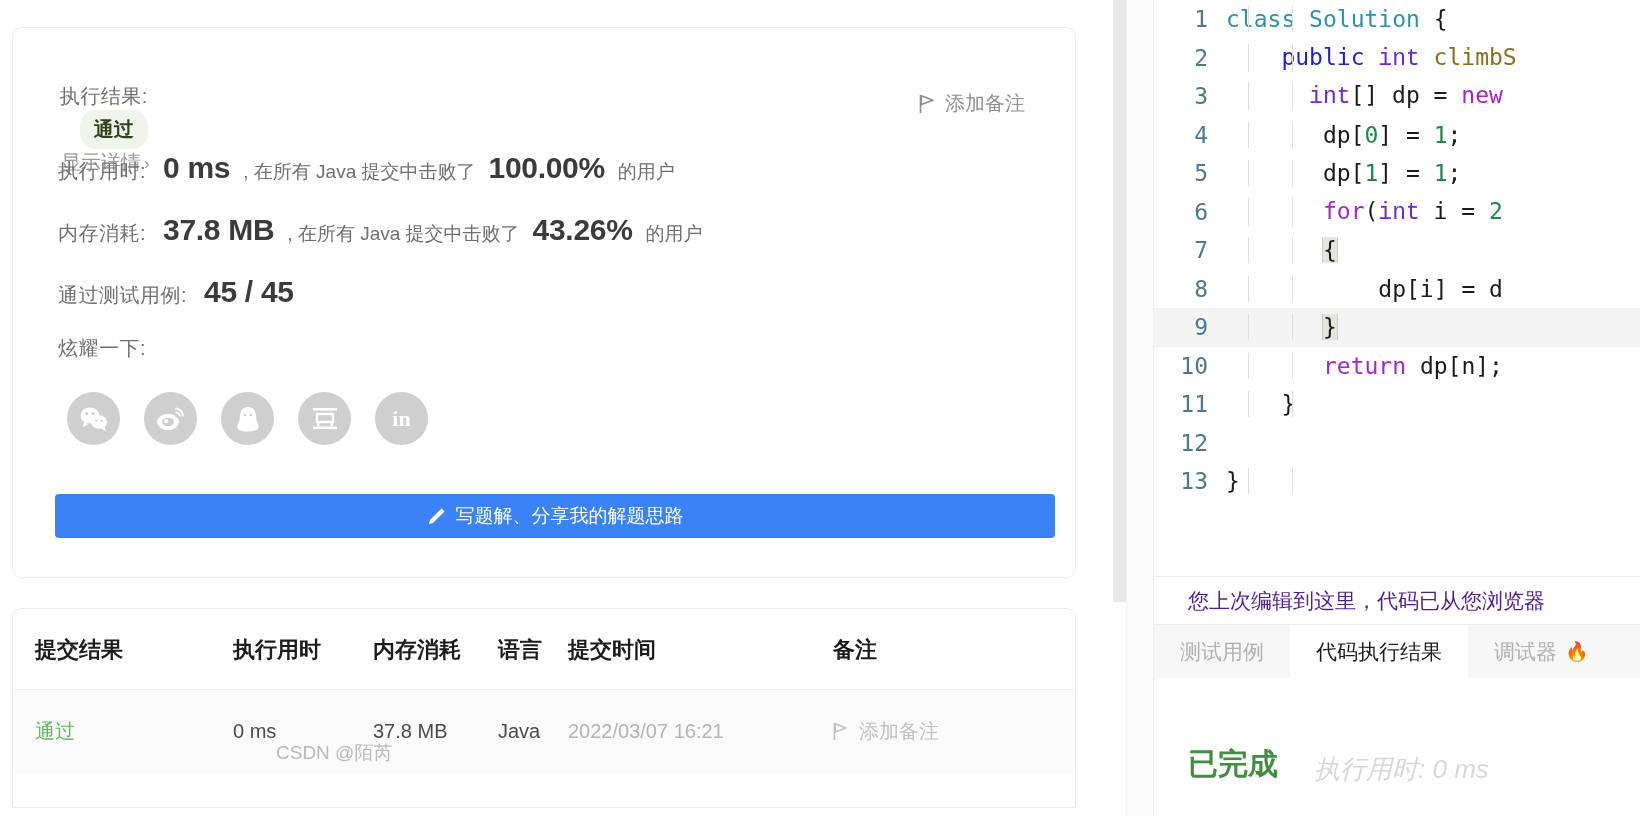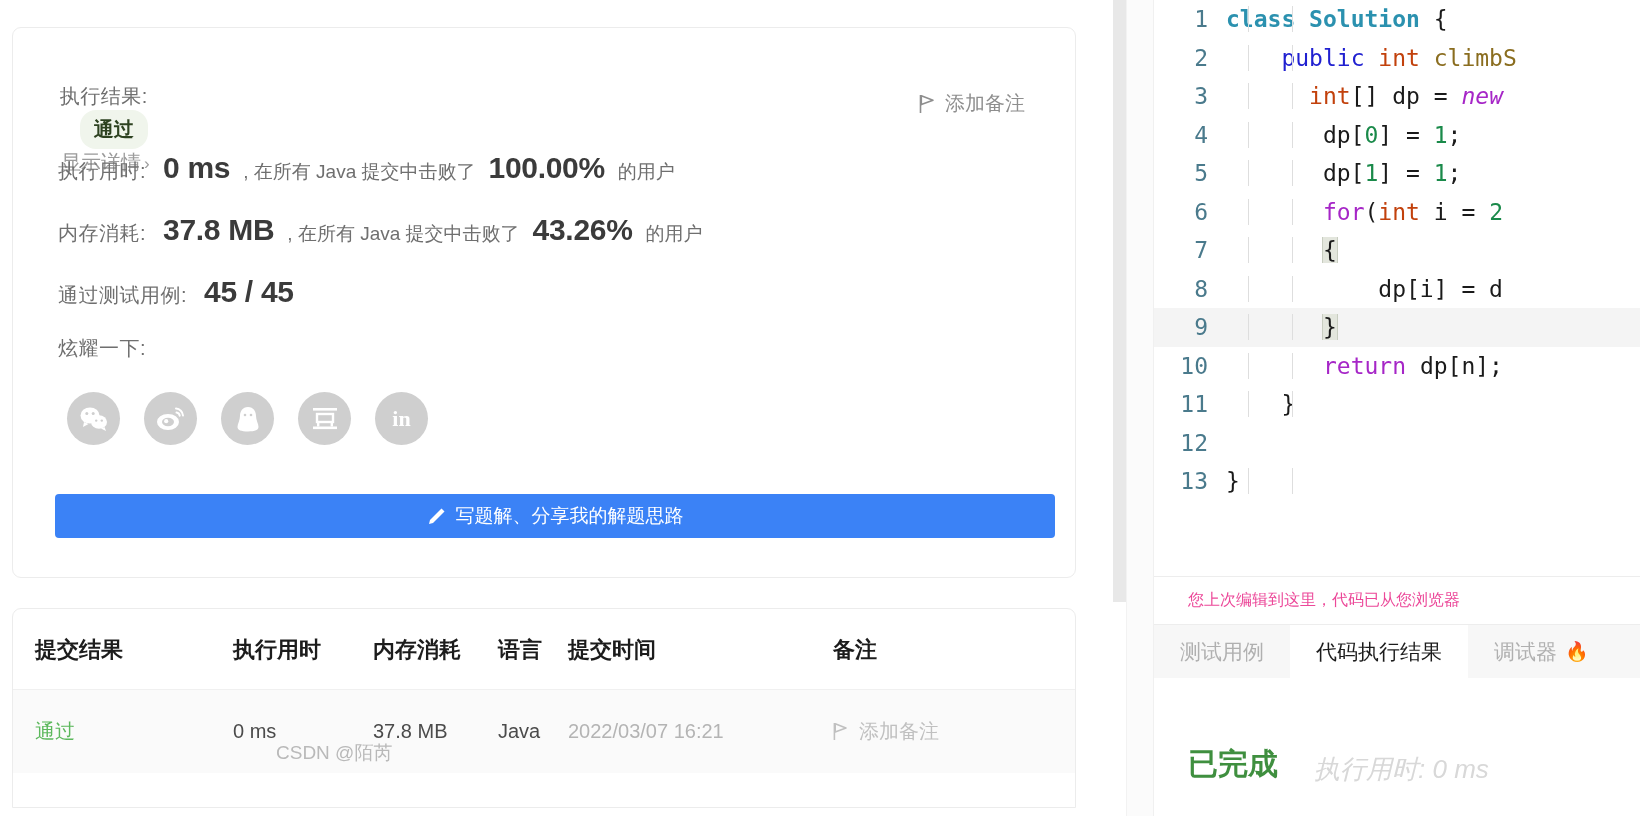--- a/index.html
+++ b/index.html
@@ -157,40 +157,40 @@
     display: flex; align-items: center; height: 38.5px;
     font-family: "DejaVu Sans Mono", "Liberation Mono", monospace;
     font-size: 23px; white-space: pre;
   }
   .code-line.hl { background: #f4f4f4; }
   .ln {
     width: 72px; text-align: right; padding-right: 18px;
     color: #4a7a8c; font-size: 23px; flex: 0 0 auto;
   }
   .code-txt { position: relative; flex: 1 1 auto; overflow: hidden; }
-  .kw-class { color: #2b91af; font-weight: bold; }
+  .kw-class { color: #2b91af; }
   .kw-pub { color: #2020d0; }
-  .kw-type { color: #c2410c; }
-  .kw-new { color: #a626c7; font-style: italic; }
+  .kw-type { color: #6d28d9; font-family: Liberation Mono, monospace; }
+  .kw-new { color: #a626c7; }
   .kw-ctrl { color: #a626c7; }
   .kw-fn { color: #8a6d1f; }
   .num { color: #1a8a4a; }
   .plain { color: #1a1a1a; }
   .brace-hl { background: #e3e6dd; outline: 1px solid #c8cdc0; }
 
   .indent-guide {
     position: absolute; top: 0; width: 1px; height: 100%;
     background: #dedede;
   }
 
   .notice {
     position: absolute; left: 0; top: 576px; width: 486px; height: 48px;
     background: #fff; border-top: 1px solid #ededed;
     display: flex; align-items: center;
-    padding-left: 34px; font-size: 16px; color: #ec4899;
+    padding-left: 34px; font-size: 21px; color: #4c1d95;
     white-space: nowrap; overflow: hidden;
   }
 
   .tabs {
     position: absolute; left: 0; top: 624px; width: 486px; height: 54px;
     background: #f7f7f7; border-top: 1px solid #ededed;
     display: flex; align-items: stretch;
   }
   .tab {
     display: flex; align-items: center; gap: 8px;

